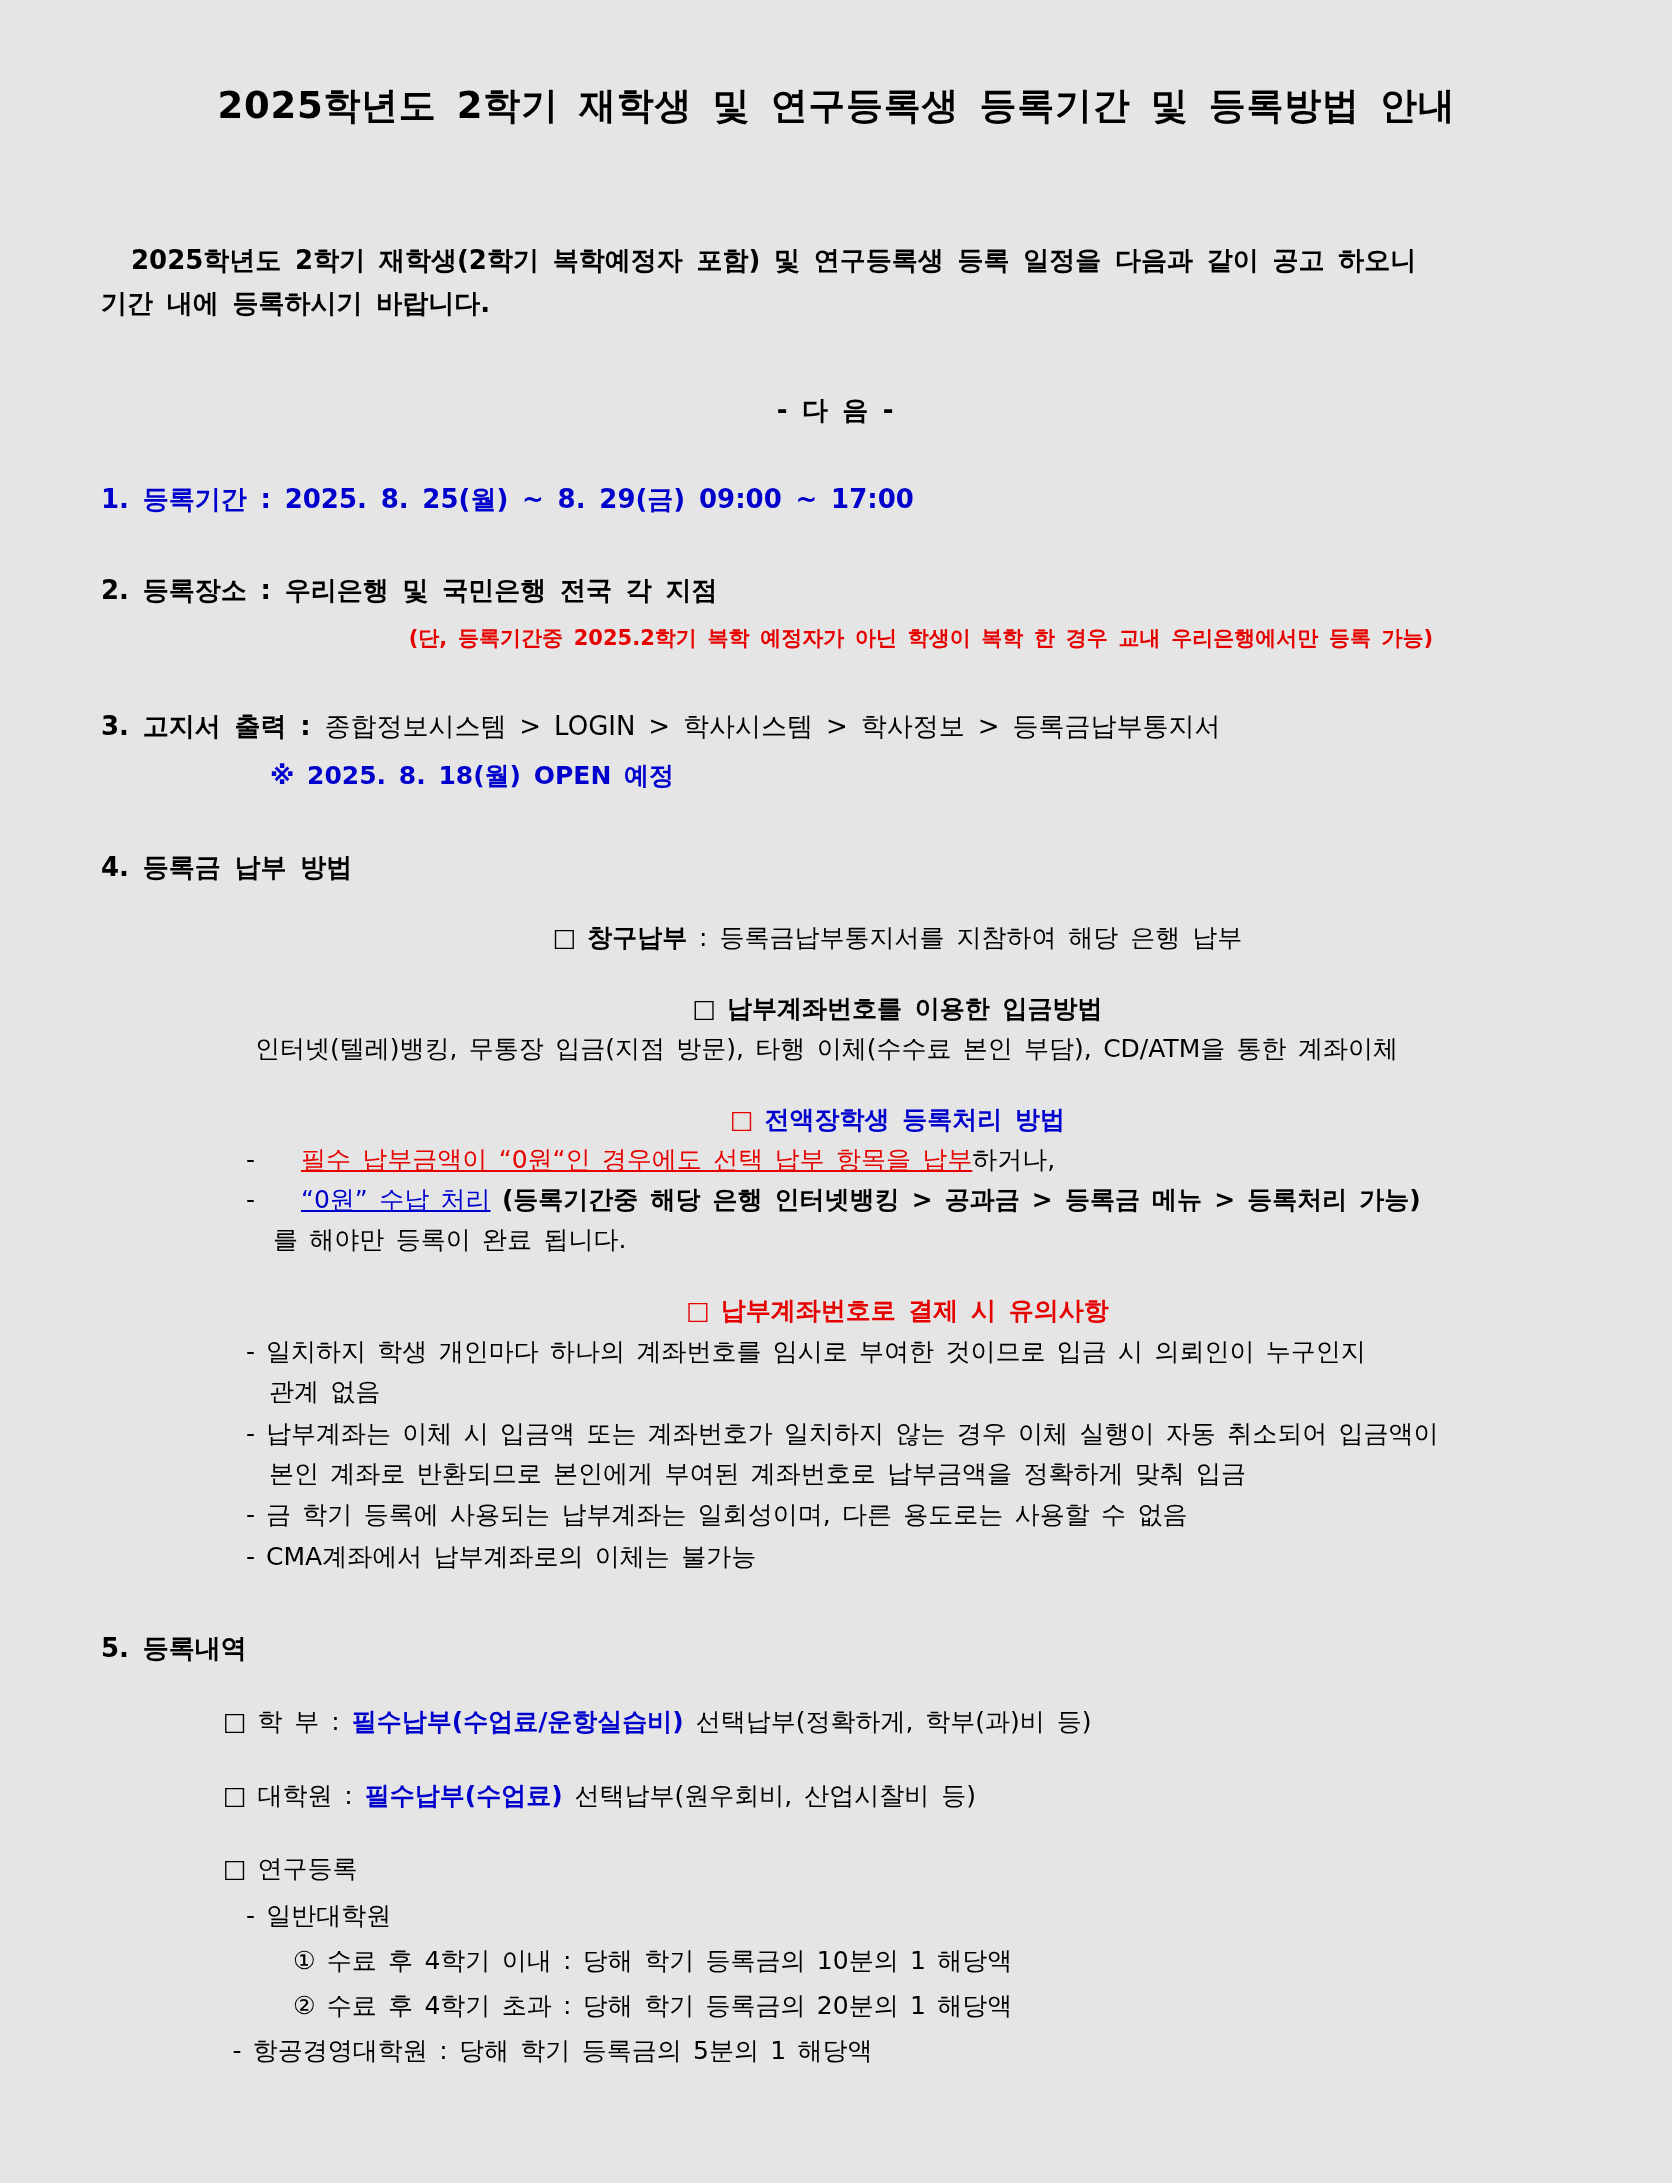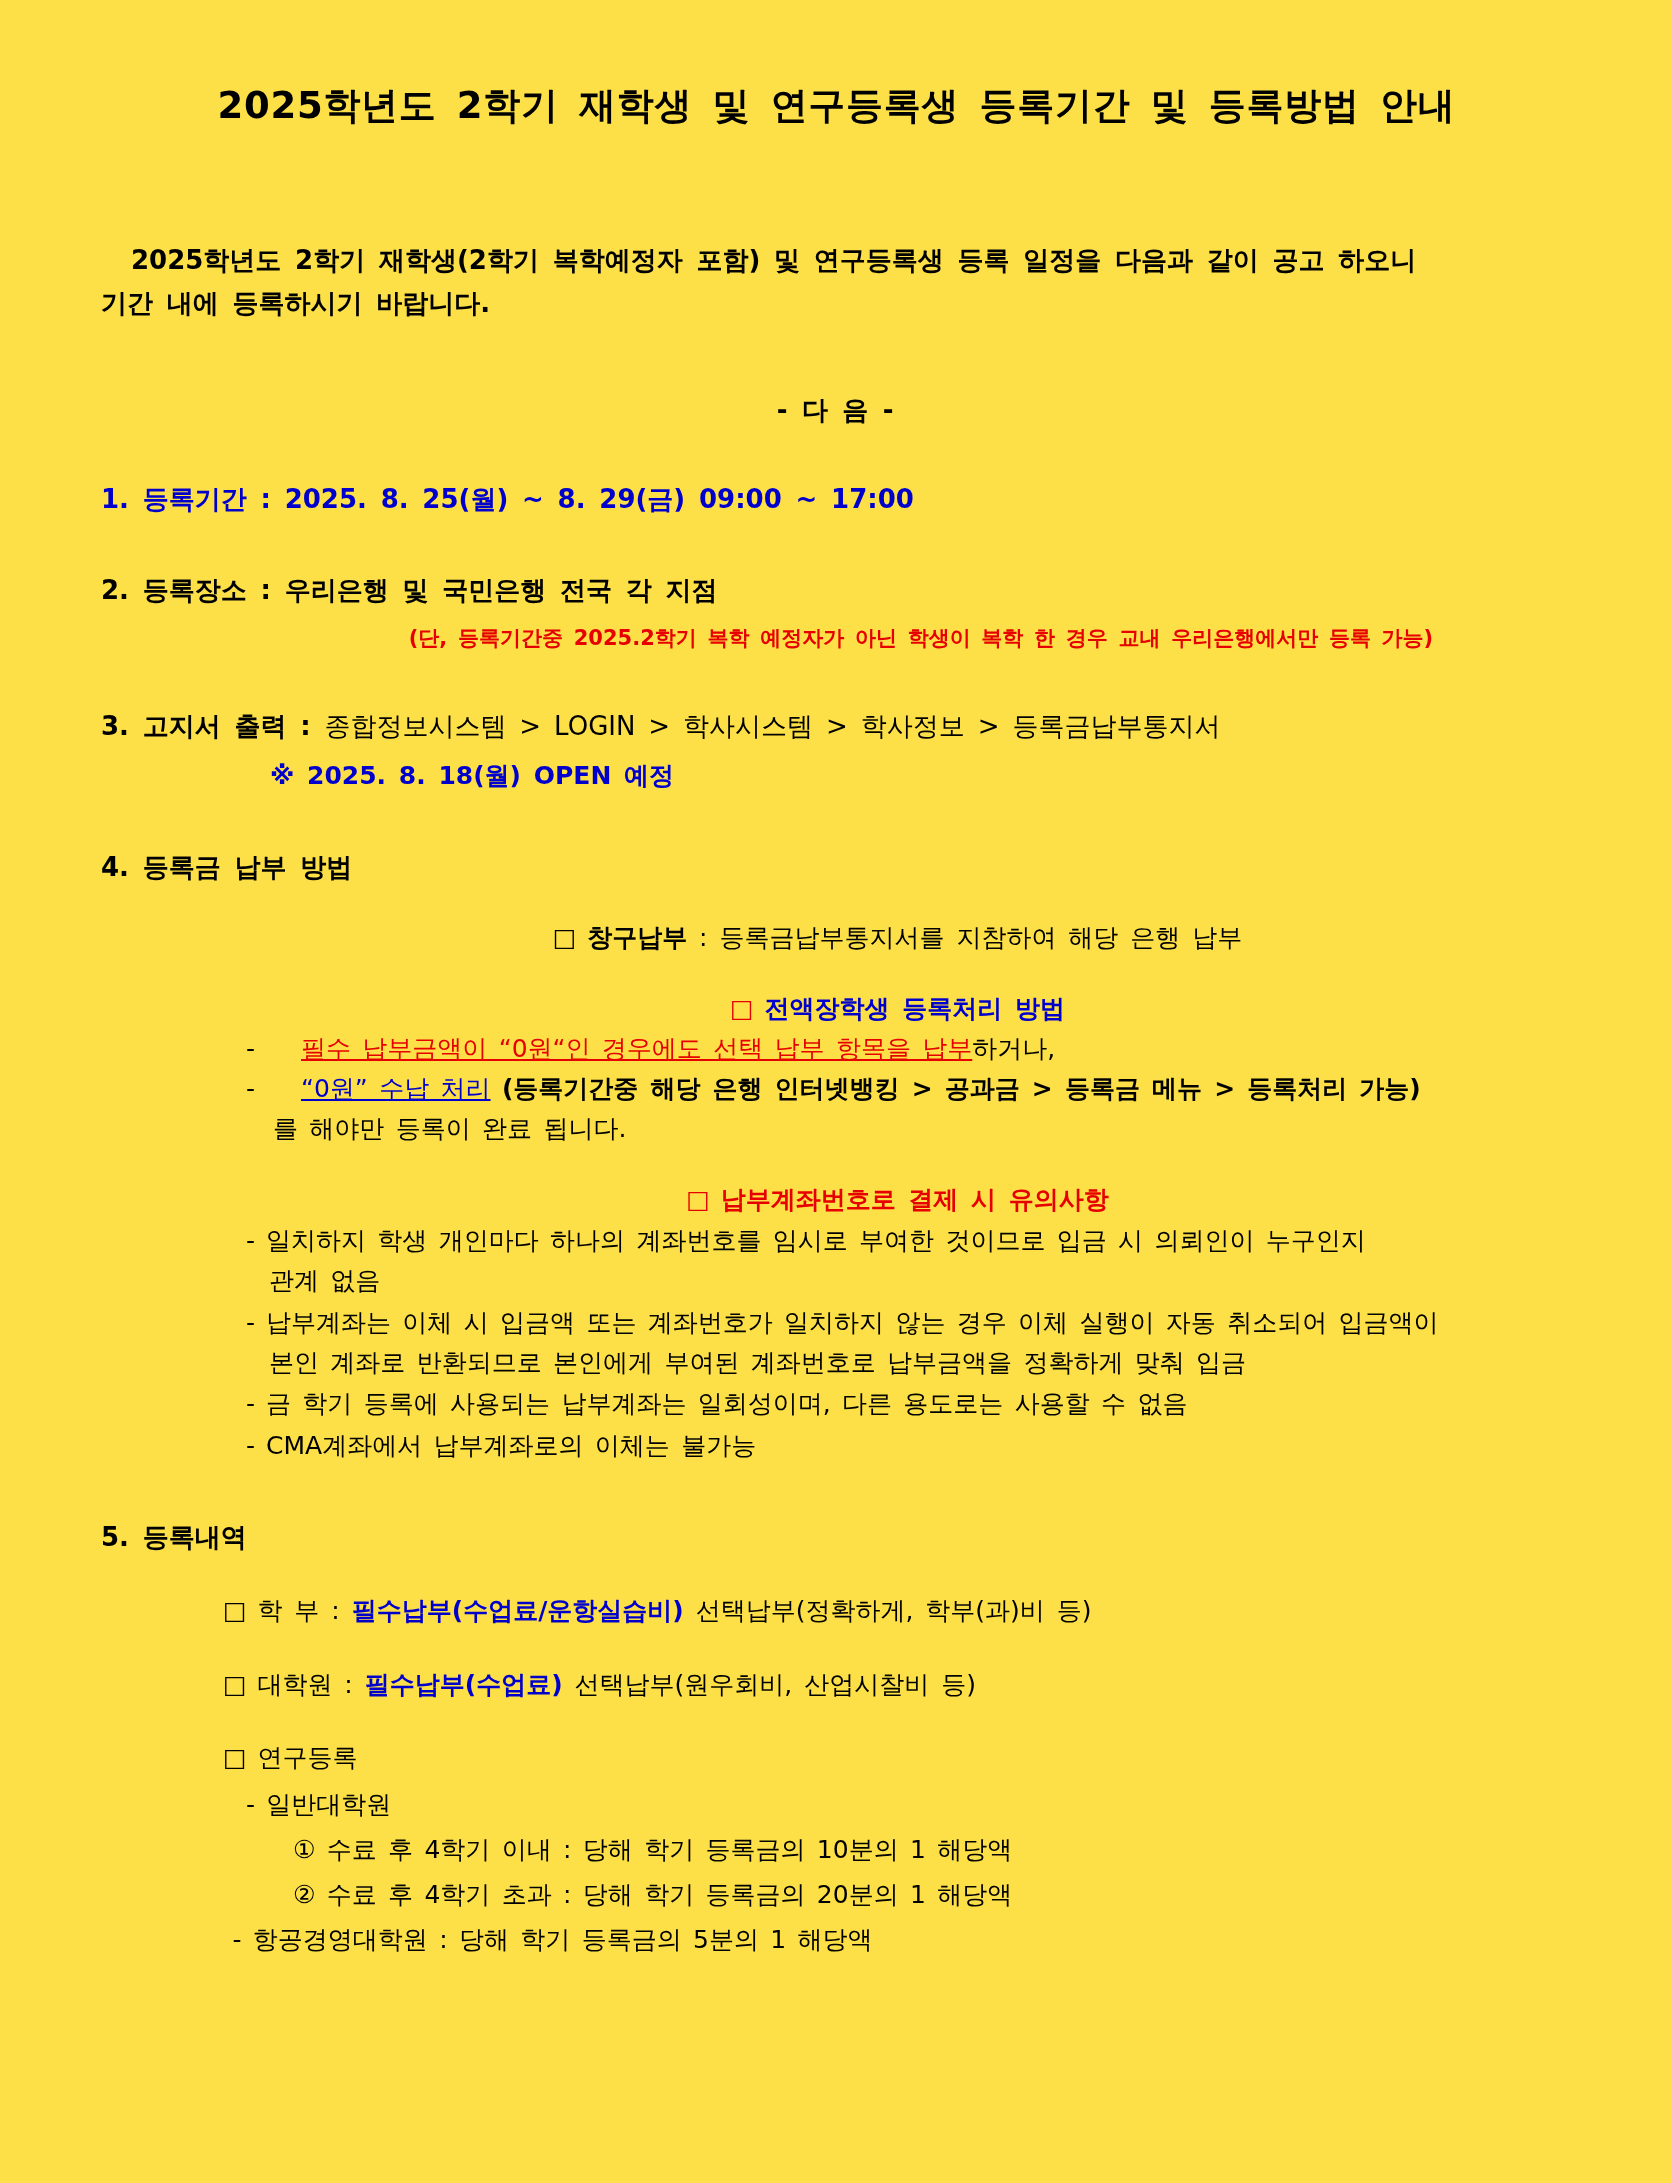--- a/index.html
+++ b/index.html
@@ -13,21 +13,21 @@
     width: 1673px;
     min-height: 2183px;
     box-sizing: border-box;
     position: relative;
   }
   .page {
     box-sizing: border-box;
     width: 1673px;
     min-height: 2183px;
     padding: 61px 101px 41px 101px;
-    background: #fde047;
+    background: #e5e5e5;
   }
   .doc-title {
     text-align: center;
     font-size: 37px;
     font-weight: bold;
     letter-spacing: 0.7px;
     margin: 20px 0 0 0;
     word-spacing: 6.8px;
   }
   .intro {
@@ -183,20 +183,26 @@
 
   <div class="section">
     <div class="sec-line">4. 등록금 납부 방법</div>
 
     <div class="item">
       <div class="item-hd">
         <span class="box">□</span><span class="bold">창구납부</span><span class="normal"> : 등록금납부통지서를 지참하여 해당 은행 납부</span>
       </div>
     </div>
 
+    <div class="item">
+      <div class="item-hd">
+        <span class="box">□</span><span class="bold">납부계좌번호를 이용한 입금방법</span>
+      </div>
+      <div class="item-body">인터넷(텔레)뱅킹, 무통장 입금(지점 방문), 타행 이체(수수료 본인 부담), CD/ATM을 통한 계좌이체</div>
+    </div>
 
     <div class="item">
       <div class="item-hd">
         <span class="box red">□</span><span class="bold blue">전액장학생 등록처리 방법</span>
       </div>
       <div class="dash-line">
         <span class="d">-</span><span class="red underline normal">필수 납부금액이 “0원“인 경우에도 선택 납부 항목을 납부</span><span class="normal">하거나,</span>
       </div>
       <div class="dash-line">
         <span class="d">-</span><span class="blue underline normal">“0원” 수납 처리</span> <span class="bold">(등록기간중 해당 은행 인터넷뱅킹 &gt; 공과금 &gt; 등록금 메뉴 &gt; 등록처리 가능)</span>

